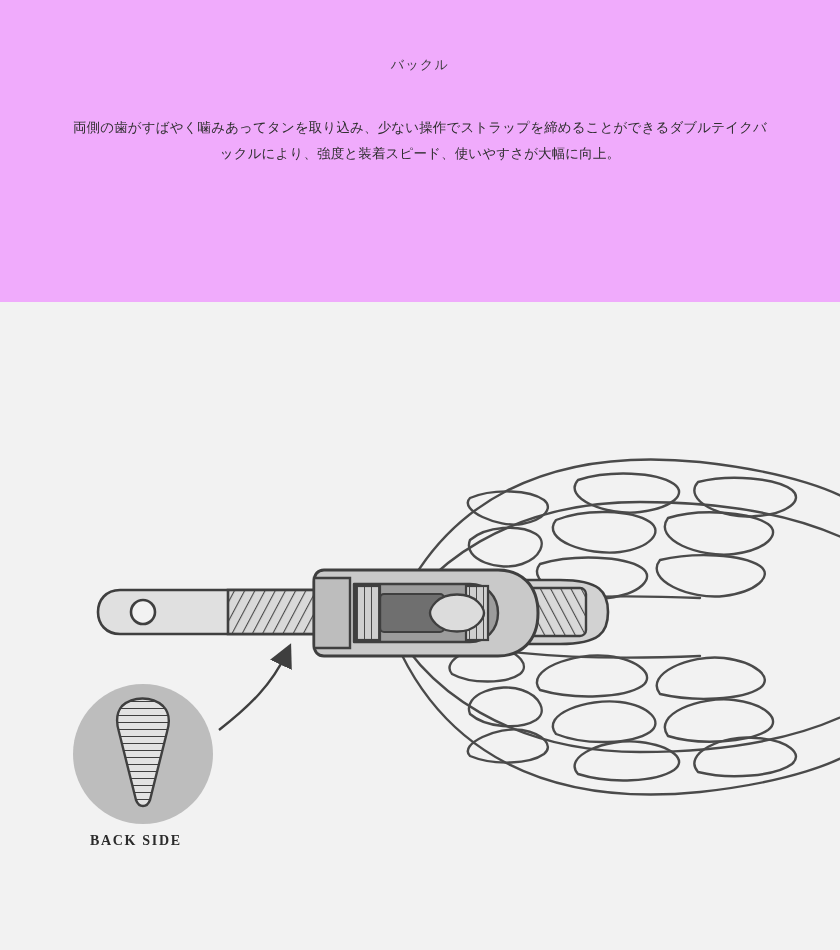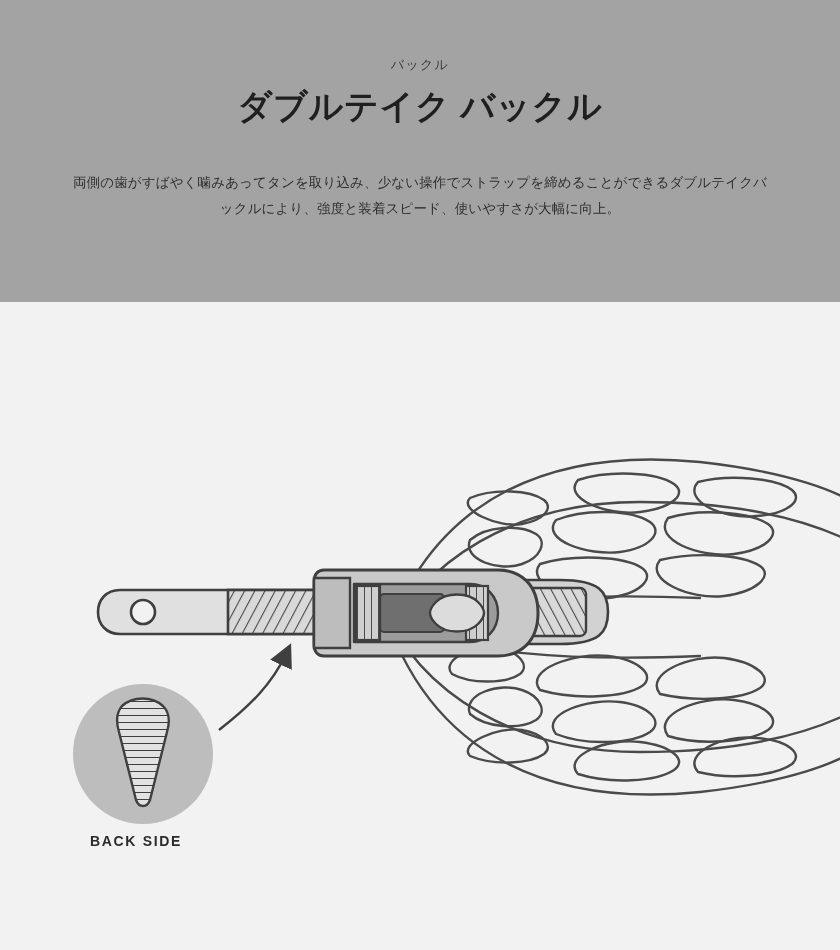--- a/index.html
+++ b/index.html
@@ -13,21 +13,22 @@
     background: #ffffff;
     font-family: "Liberation Sans", sans-serif;
     color: #2a2a2a;
     overflow: hidden;
   }
 
   .page {
     position: relative;
     width: 840px;
     height: 950px;
-    background: #a3a3a3;
+    background: #f0abfc;
+    font-family: Liberation Serif, serif;
   }
 
   
   .header {
     padding-top: 58px;
     text-align: center;
   }
   .eyebrow {
     font-size: 13px;
     letter-spacing: 0.10em;
@@ -78,21 +79,20 @@
     color: #2b2b2b;
   }
 </style>
 </head>
 <body>
 
 <div class="page">
 
   <div class="header">
     <div class="eyebrow">バックル</div>
-    <h1 class="title">ダブルテイク バックル</h1>
     <p class="lede">両側の歯がすばやく噛みあってタンを取り込み、少ない操作でストラップを締めることができるダブルテイクバックルにより、強度と装着スピード、使いやすさが大幅に向上。</p>
   </div>
 
   <div class="figure-panel">
     <svg width="840" height="648" viewBox="0 0 840 648" xmlns="http://www.w3.org/2000/svg">
       <defs>
 
         <pattern id="hatchStrap" width="9" height="9" patternUnits="userSpaceOnUse" patternTransform="rotate(28)">
           <rect width="9" height="9" fill="#d9d9d9"></rect>
           <line x1="0" y1="0" x2="0" y2="9" stroke="#4a4a4a" stroke-width="2.2"></line>

